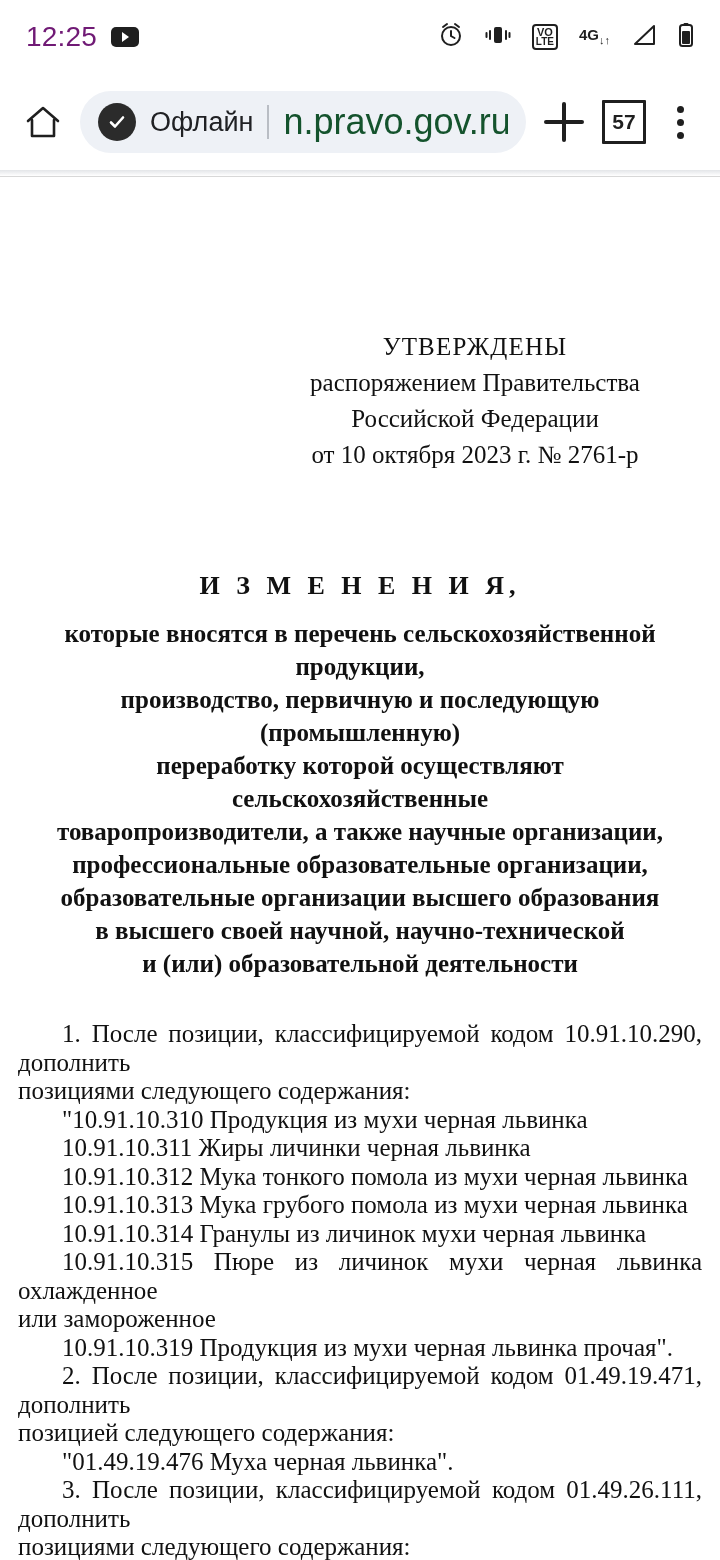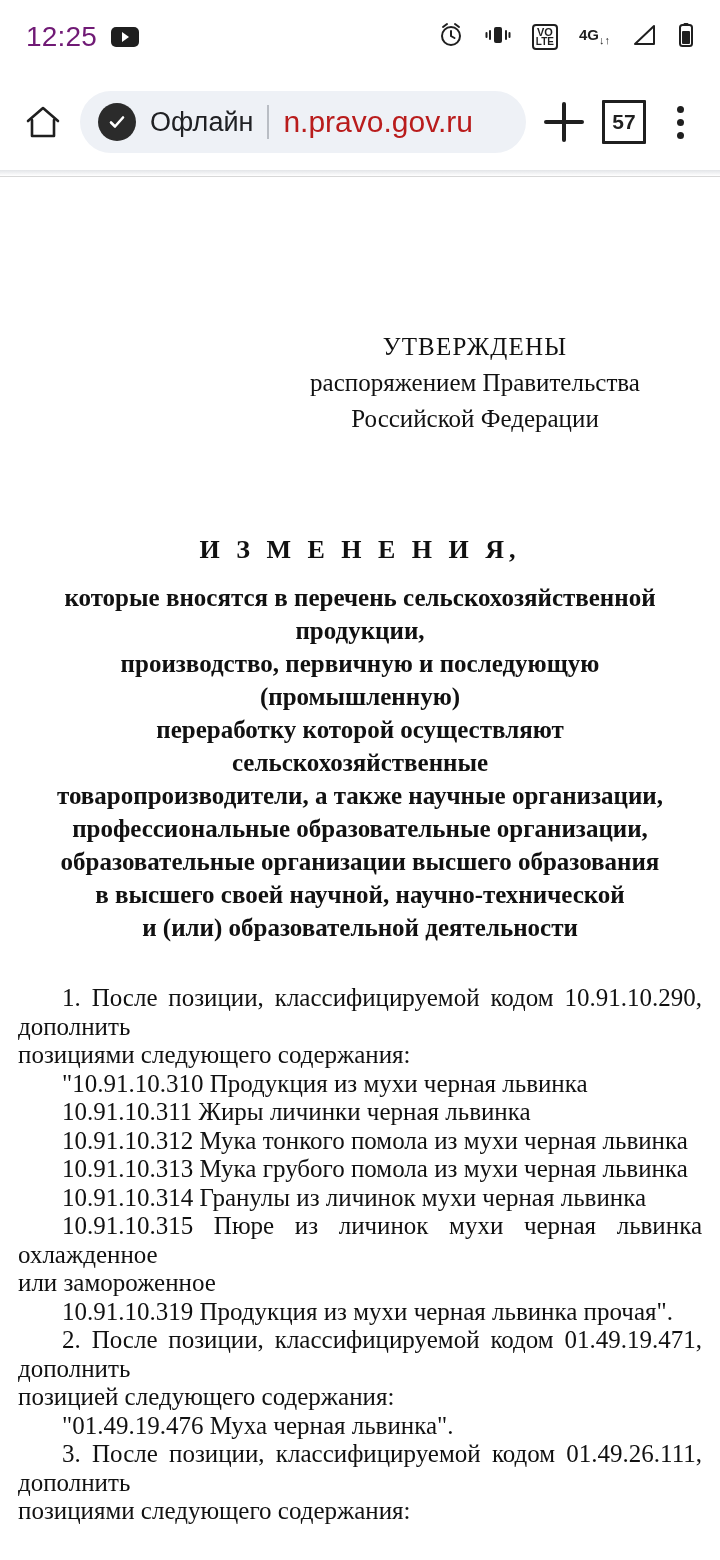--- a/index.html
+++ b/index.html
@@ -105,22 +105,22 @@
     color: #202124;
     white-space: nowrap;
   }
   .url-sep {
     width: 2px;
     height: 34px;
     background: #b9bdc4;
     flex: none;
   }
   .url-text {
-    font-size: 30px;
-    color: #b91c1c;
+    font-size: 36px;
+    color: #14532d;
     white-space: nowrap;
     overflow: hidden;
   }
   .new-tab-btn {
     width: 48px; height: 48px;
     position: relative;
     flex: none;
   }
   .new-tab-btn::before, .new-tab-btn::after {
     content: "";
@@ -284,20 +284,21 @@
 </div>
 <div class="toolbar-shadow"></div>
 
 <div class="page">
   <div class="doc">
 
     <div class="approve-block">
       <div class="approve-title">УТВЕРЖДЕНЫ</div>
       <div>распоряжением Правительства</div>
       <div>Российской Федерации</div>
+      <div>от 10 октября 2023 г. № 2761-р</div>
     </div>
 
     <div class="changes-title">И З М Е Н Е Н И Я,</div>
 
     <div class="changes-sub">
       <div>которые вносятся в перечень сельскохозяйственной продукции,</div>
       <div>производство, первичную и последующую (промышленную)</div>
       <div>переработку которой осуществляют сельскохозяйственные</div>
       <div>товаропроизводители, а также научные организации,</div>
       <div>профессиональные образовательные организации,</div>

